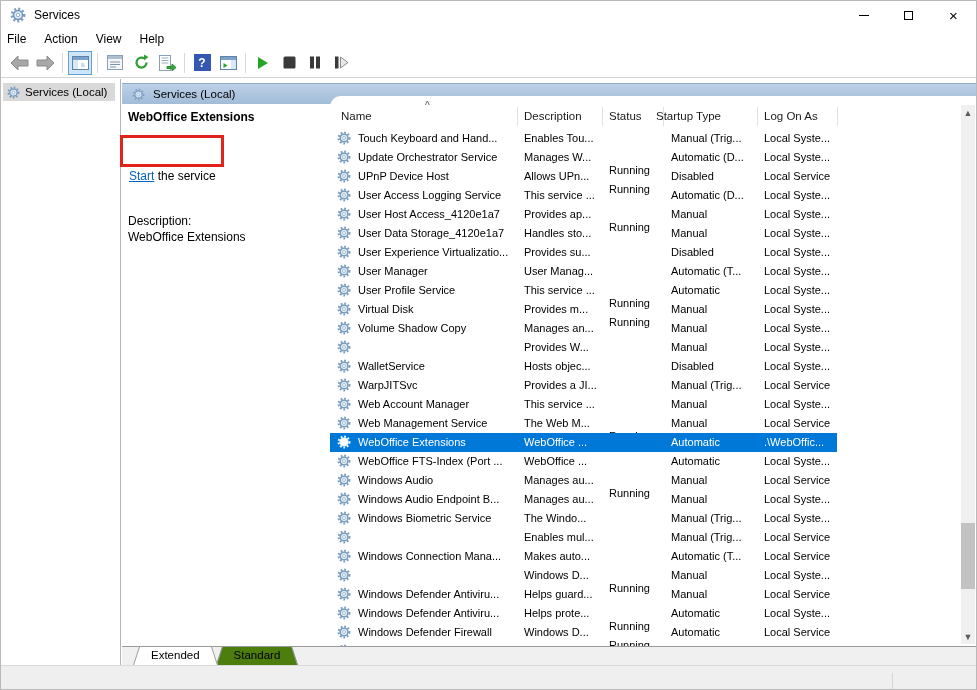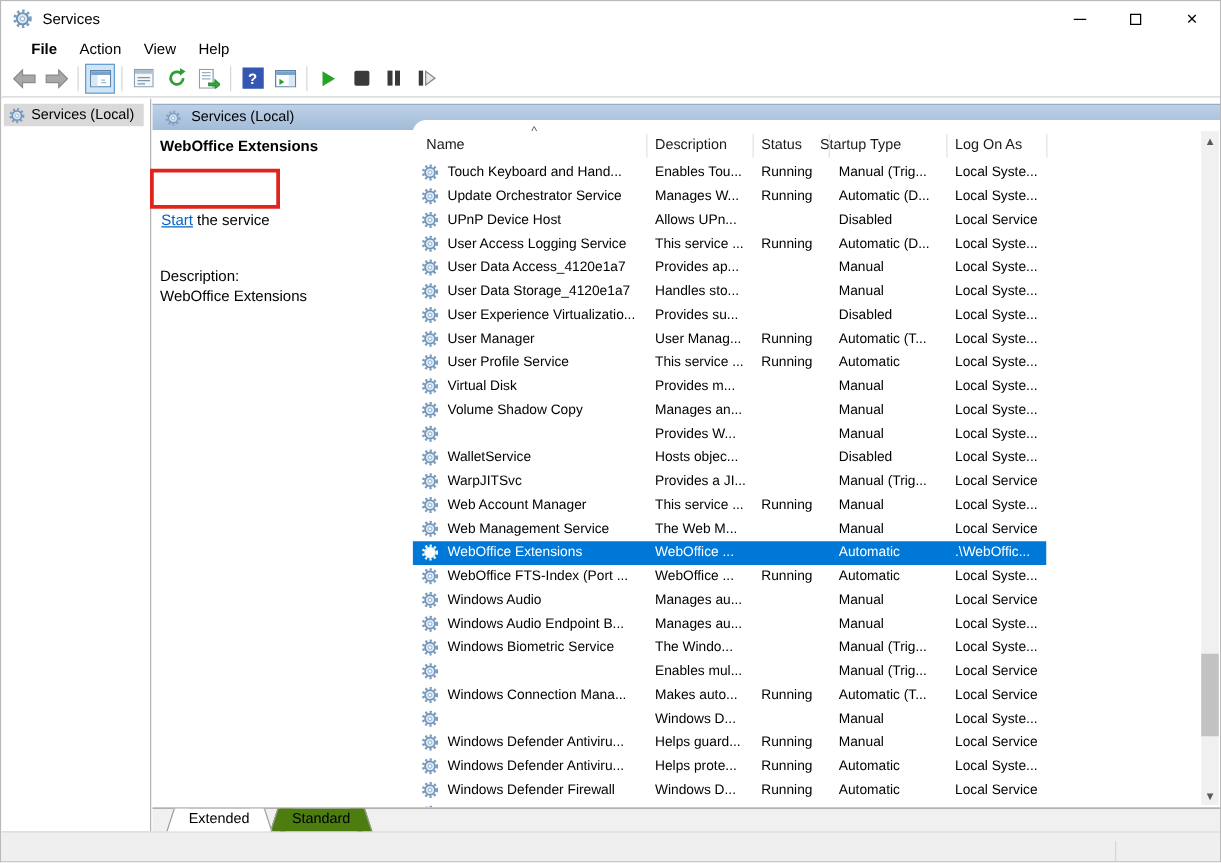--- a/index.html
+++ b/index.html
@@ -14,21 +14,21 @@
   .titlebar .appicon { margin-left:9px; width:16px; height:16px; }
   .titlebar .title { margin-left:8px; font-size:12px; }
   .win-controls { position:absolute; right:0; top:0; height:28px; display:flex; }
   .win-btn { width:45px; height:28px; display:flex; align-items:center; justify-content:center; }
   .glyph-min { width:10px; border-top:1px solid #000; display:inline-block; }
   .glyph-max { width:9px; height:9px; border:1px solid #000; display:inline-block; }
   .glyph-close { font-size:15px; line-height:1; }
   
   .menubar { position:absolute; top:28px; left:0; right:0; height:19px; display:flex; align-items:center; background:#fff; }
   .menu-item { padding:0 9px; font-size:12px; }
-  .menu-item:first-child { padding-left:24px;font-weight:bold; }
+  .menu-item:first-child { padding-left:6px; }
   
   .toolbar { position:absolute; top:47px; left:0; right:0; height:30px; background:#fff;
              border-bottom:1px solid #d4d4d4; display:flex; align-items:center; padding-left:5px; }
   .tb-btn { width:24px; height:24px; display:flex; align-items:center; justify-content:center; margin:0 1px; }
   .tb-btn.active { background:#cfe6f9; border:1px solid #66a0d2; }
   .tb-sep { width:1px; height:20px; background:#d8d8d8; margin:0 4px; }
   .helpbox { width:17px; height:17px; background:#3457b2; color:#fff; font-weight:bold; font-size:12px;
              display:flex; align-items:center; justify-content:center; }
   
   .leftpane { position:absolute; top:78px; left:0; width:120px; bottom:24px; background:#fff; border-right:1px solid #b5b5b5; }
@@ -56,21 +56,21 @@
   .lv-hsep { position:absolute; top:2px; width:1px; height:19px; background:#e2e2e2; }
   .sort-caret { position:absolute; top:-5px; left:95px; font-size:10px; color:#555; }
   .lv-rows { position:absolute; top:33px; left:0; right:15px; bottom:0; overflow:hidden; }
   .lv-row { position:relative; height:19px; width:507px; white-space:nowrap; }
   .lv-row.selected { background:#0078d7; color:#fff; }
   .lv-row.selected .gear { filter:brightness(1.8) saturate(.4); }
   .cell { position:absolute; top:0; height:19px; line-height:19px; font-size:11px; overflow:hidden; }
   .c-icon { left:7px; top:2px; height:15px; }
   .c-name  { left:28px;  width:159px; }
   .c-desc  { left:194px; width:77px; }
-  .c-status{ left:279px; width:53px; }
+  .c-status{ left:279px; width:53px;margin-top:32px; }
   .c-start { left:341px; width:85px; }
   .c-logon { left:434px; width:74px; }
   .gear { width:14px; height:14px; display:block; }
   .gear-sm { width:13px; height:13px; display:block; }
   
   .vscroll { position:absolute; top:9px; right:1px; width:14px; bottom:2px; background:#f0f0f0; }
   .vs-arrow { position:absolute; left:0; width:14px; height:15px; color:#5a5a5a; font-size:9px;
               display:flex; align-items:center; justify-content:center; }
   .vs-up { top:0; } .vs-down { bottom:0; }
   .vs-thumb { position:absolute; left:0; width:14px; top:418px; height:66px; background:#c2c2c2; }
@@ -300,21 +300,21 @@
             <span class="cell c-status">Running</span>
             <span class="cell c-start">Automatic (D...</span>
             <span class="cell c-logon">Local Syste...</span>
           </div>
           <div class="lv-row">
             <span class="cell c-icon">
               <svg class="gear" viewBox="0 0 16 16">
                 <use href="#gear"></use>
               </svg>
             </span>
-            <span class="cell c-name">User Data Access_4120e1a7</span>
+            <span class="cell c-name">User Host Access_4120e1a7</span>
             <span class="cell c-desc">Provides ap...</span>
             <span class="cell c-status"></span>
             <span class="cell c-start">Manual</span>
             <span class="cell c-logon">Local Syste...</span>
           </div>
           <div class="lv-row">
             <span class="cell c-icon">
               <svg class="gear" viewBox="0 0 16 16">
                 <use href="#gear"></use>
               </svg>

